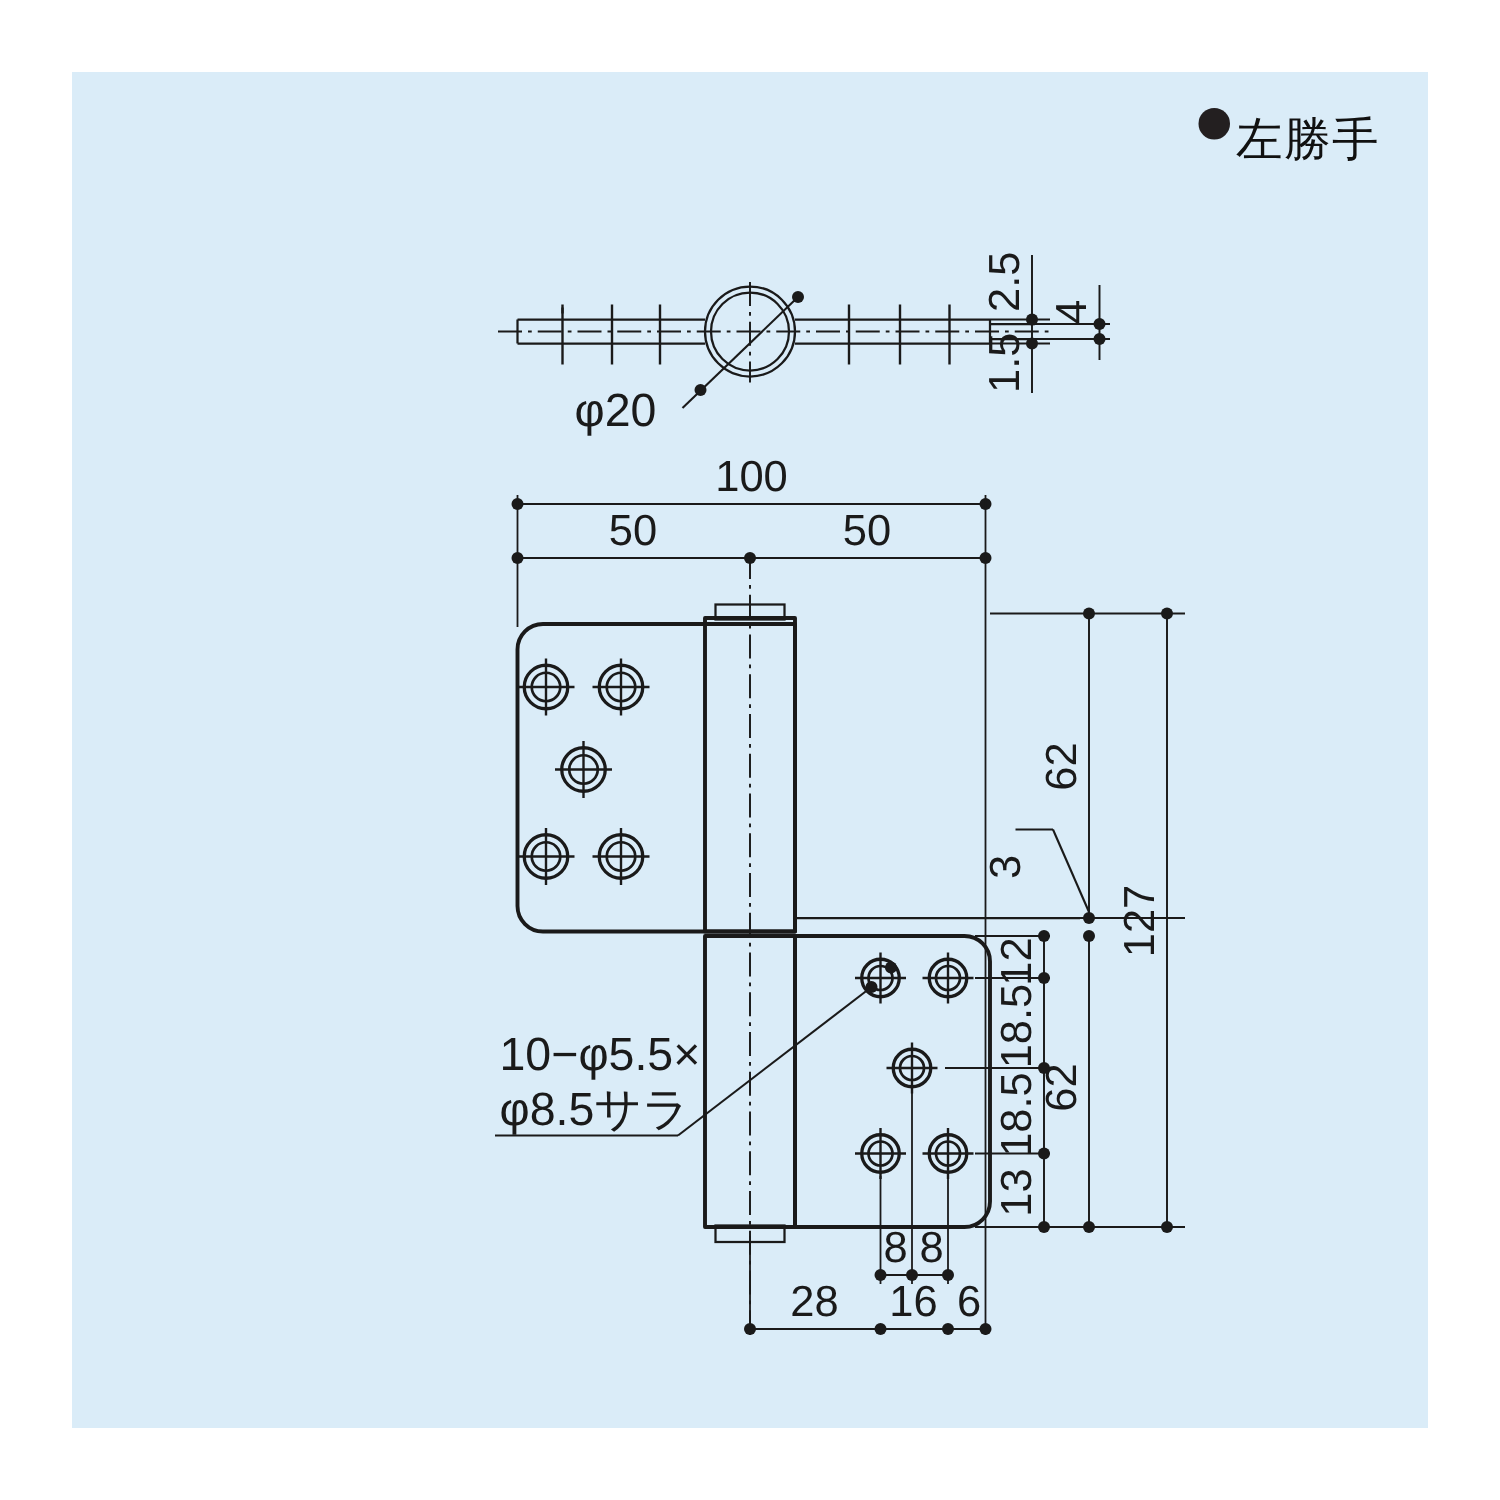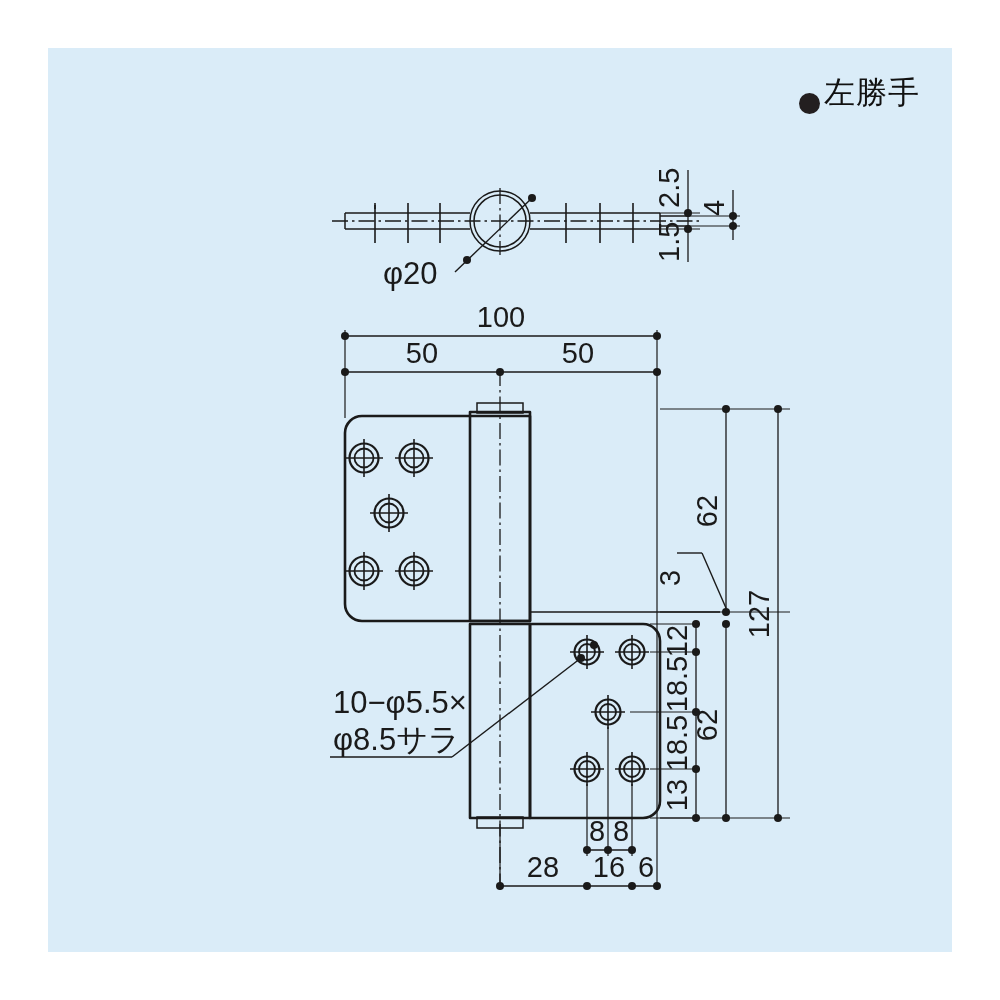--- a/index.html
+++ b/index.html
@@ -3,21 +3,21 @@
 <meta charset="utf-8">
 <style>
   html,body{margin:0;padding:0;background:#ffffff;}
   body{width:1000px;height:1000px;overflow:hidden;
        font-family:"Liberation Sans","DejaVu Sans",sans-serif;}
   #root{position:relative;width:1000px;height:1000px;background:#ffffff;}
   #panel{position:absolute;left:48px;top:48px;width:904px;height:904px;
          background:#daecf8;}
   svg{position:absolute;left:0;top:0;width:1000px;height:1000px;}
   text{font-family:"Liberation Sans","DejaVu Sans",sans-serif;fill:#1a1a1a;}
-  .hd{position:absolute;right:80px;top:72px;display:flex;align-items:flex-end;
+  .hd{position:absolute;right:80px;top:72px;display:flex;align-items:flex-start;
       gap:4px;font-size:31px;color:#111;letter-spacing:1px;}
   .dot{width:21px;height:21px;border-radius:50%;background:#231f20;display:inline-block;}
 </style>
 </head>
 <body>
 
 <div id="root">
   <div id="panel"></div>
 
   <div class="hd">

